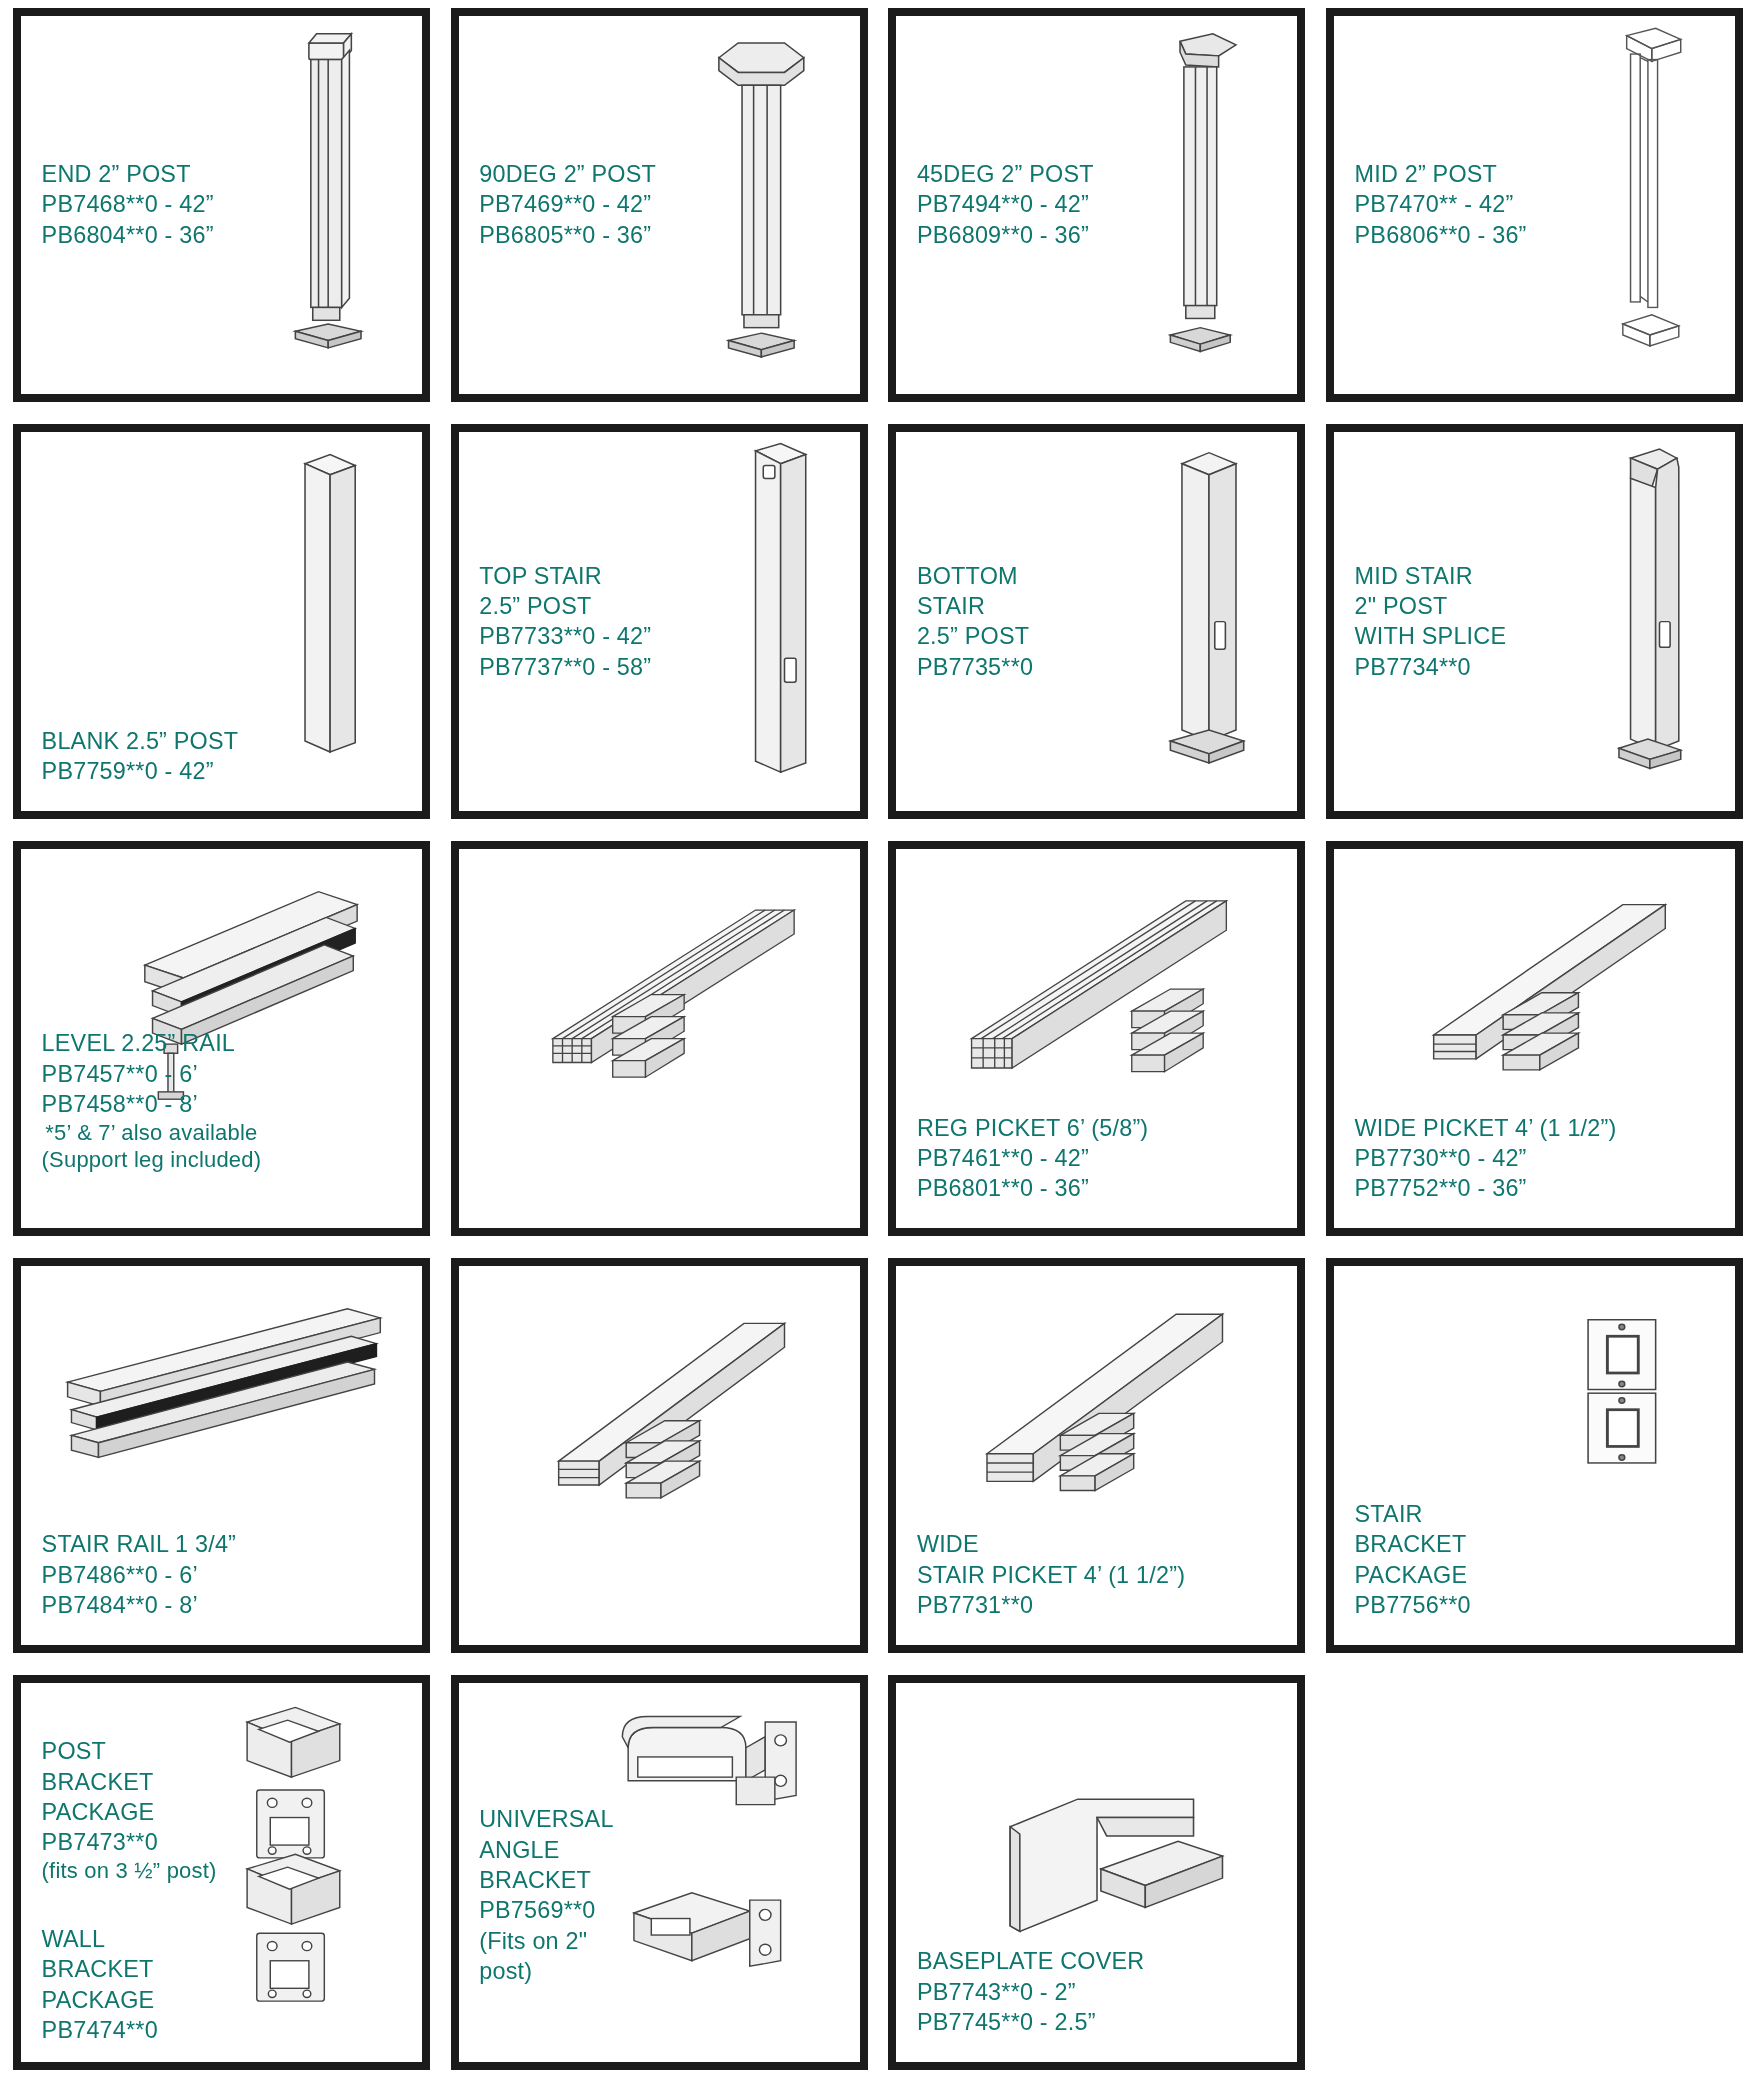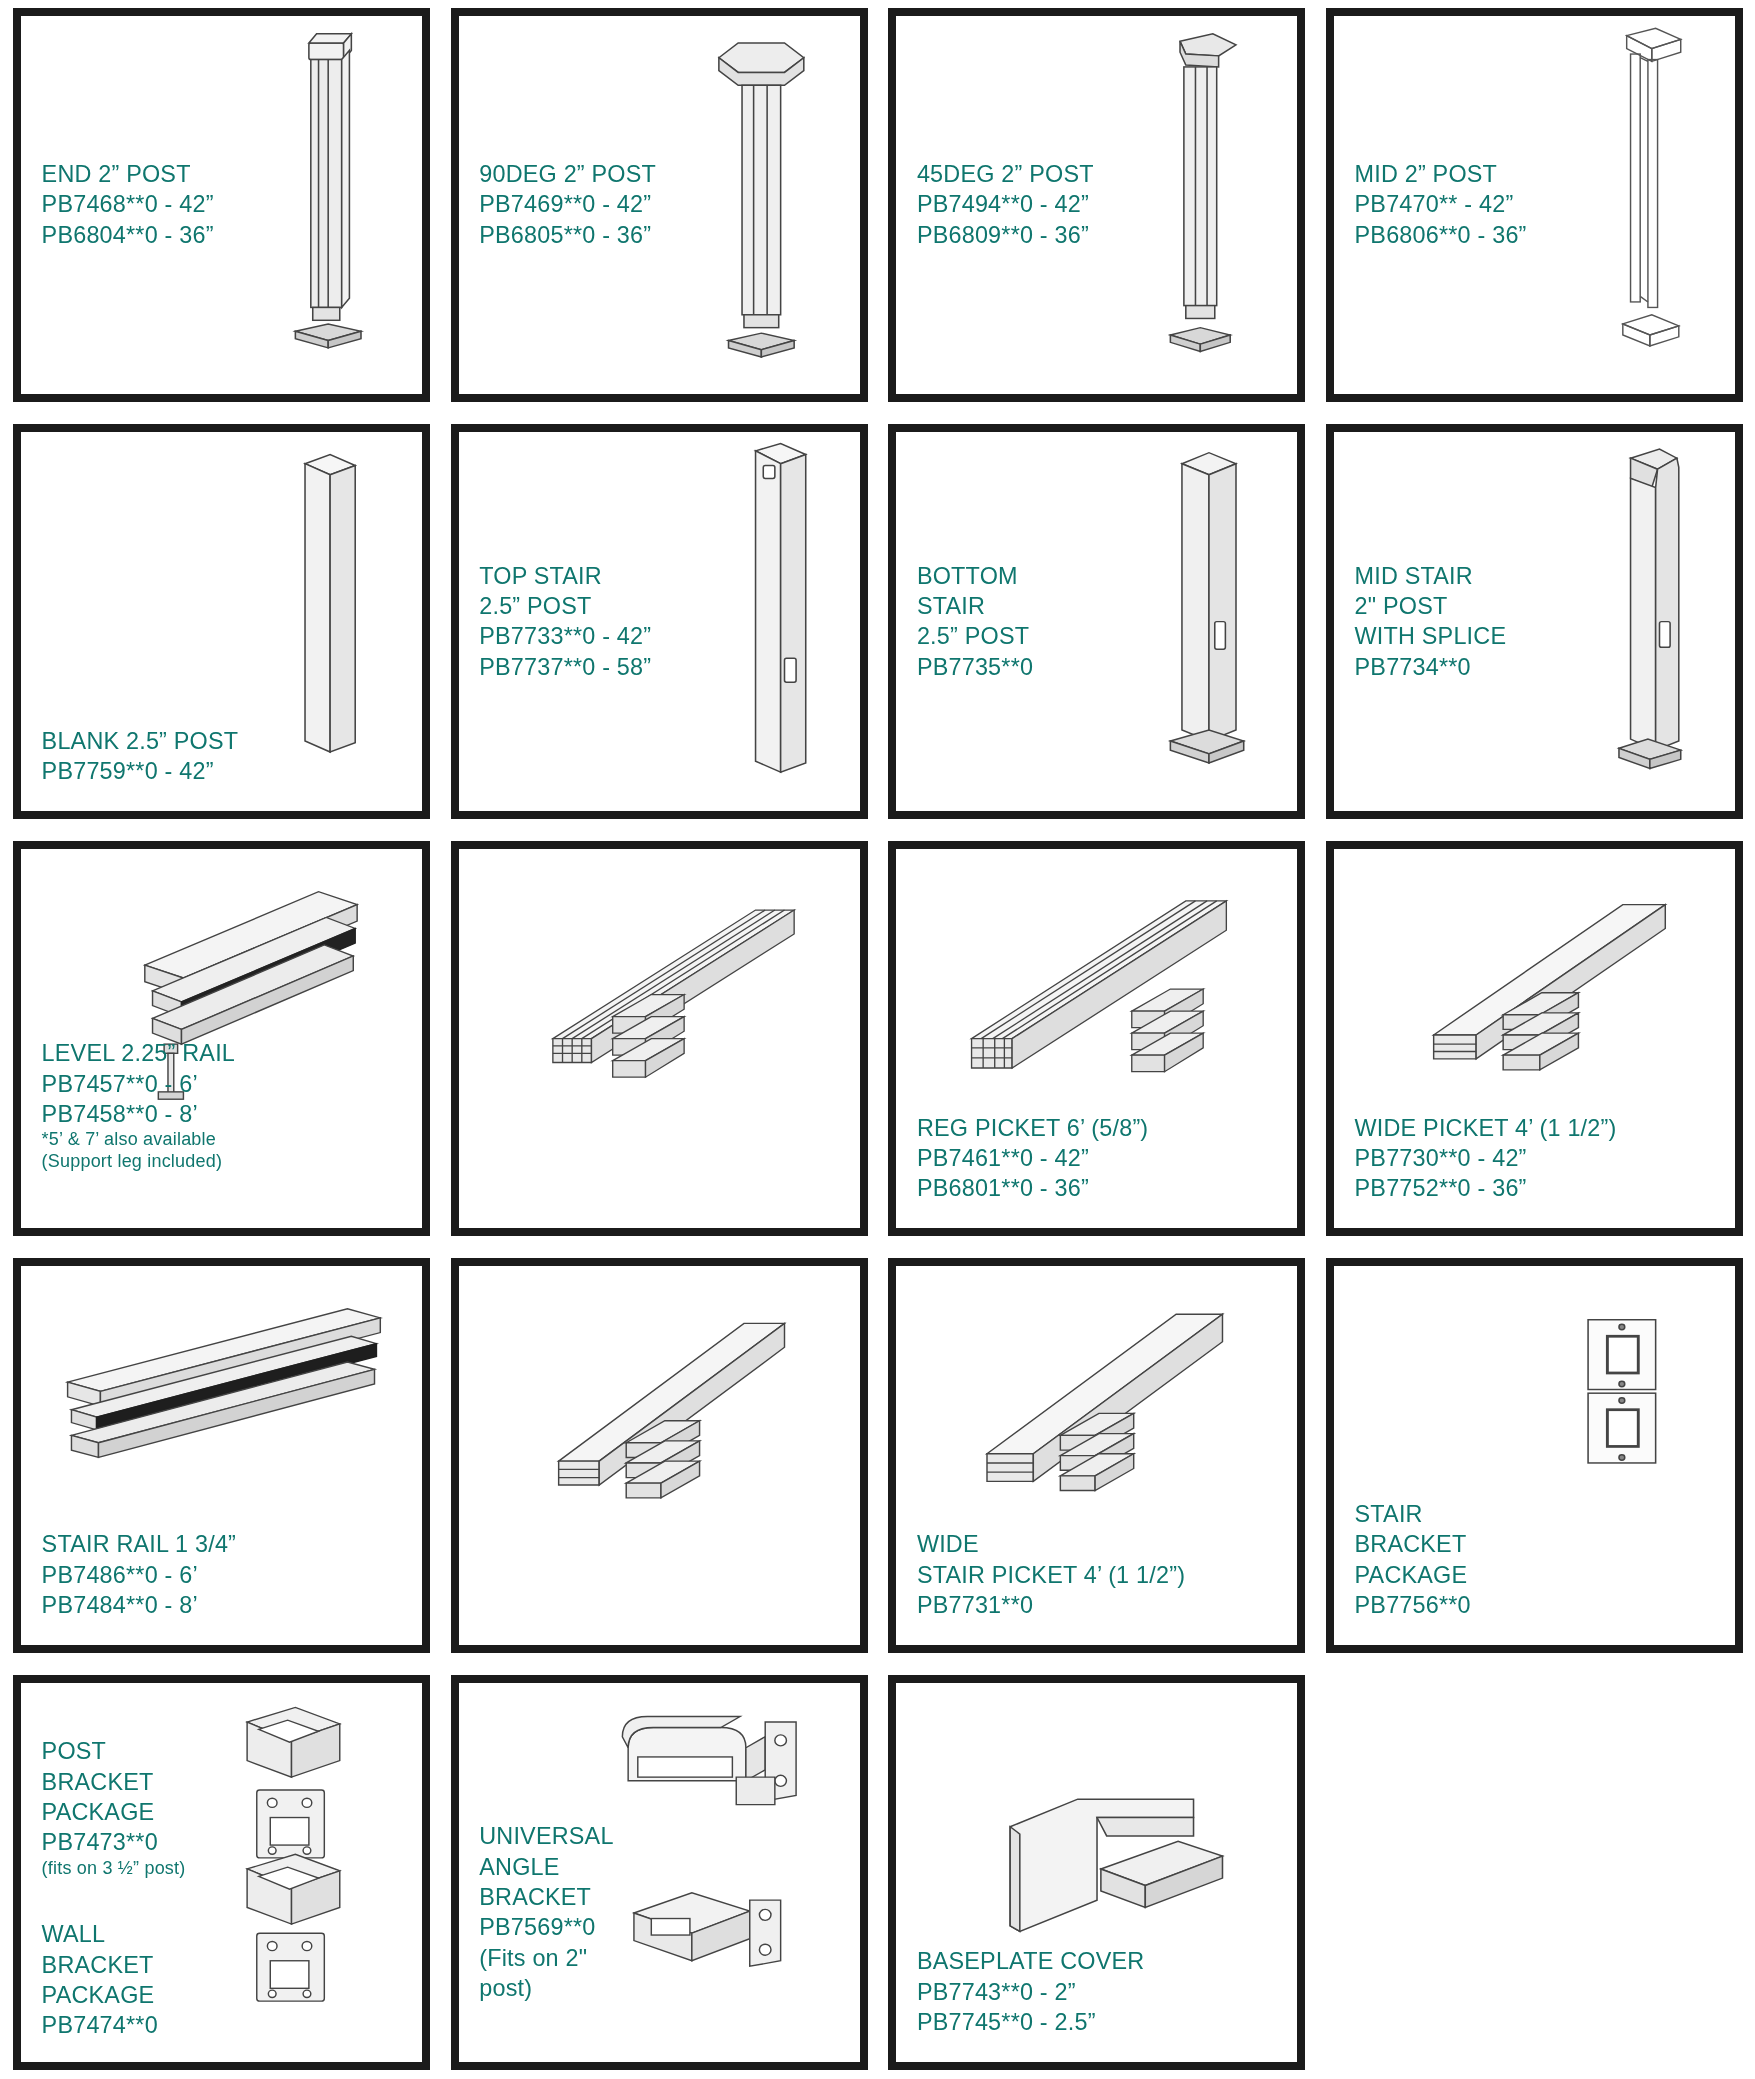--- a/index.html
+++ b/index.html
@@ -49,28 +49,29 @@
     left: 20.6px;
     font-size: 23.4px;
     line-height: 1.30;
     color: #0f766e;
     letter-spacing: 0.2px;
     white-space: pre-line;
     z-index: 3;
   }
   .caption .note {
     display: block;
-    font-size: 18px;
+    font-size: 22px;
     line-height: 1.22;
+    text-align: center;
   }
   
   .cap-mid { top: 50%; transform: translateY(-50%); }
   .cap-bottom { bottom: 24px; }
   .cap-top { top: 22.5px; }
-  .cap-lowmid { top: 56%; transform: translateY(-50%); margin-top: 17px; }
+  .cap-lowmid { top: 56%; transform: translateY(-50%); }
 
   
   .caption.stacked { line-height: 1.30; }
   .caption.stacked .block2 { display: block; margin-top: 9px; }
 </style>
 </head>
 <body>
 
 <div class="catalog-grid">
 

